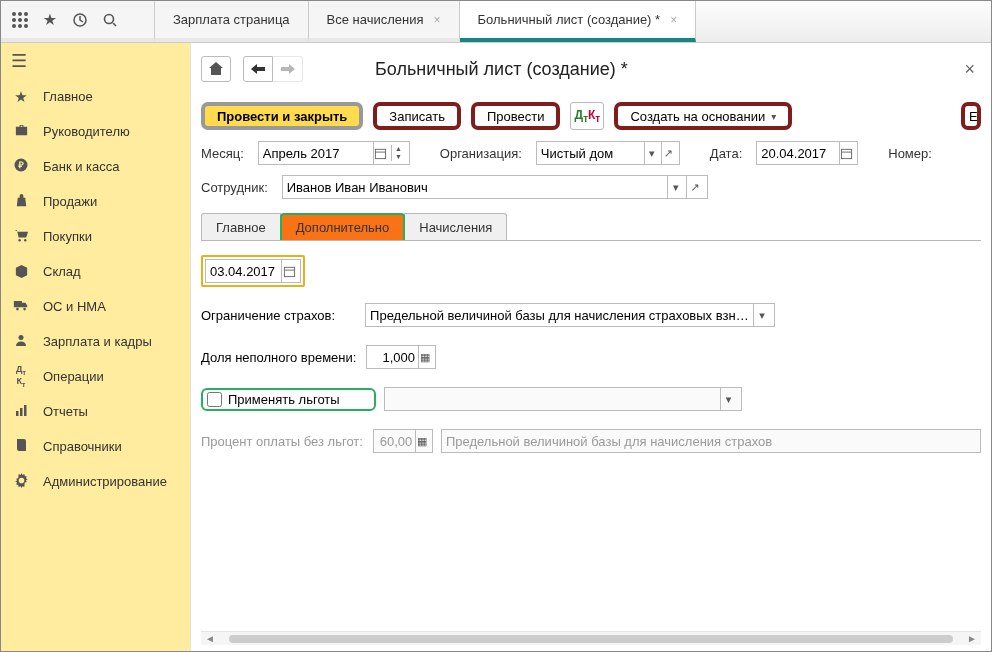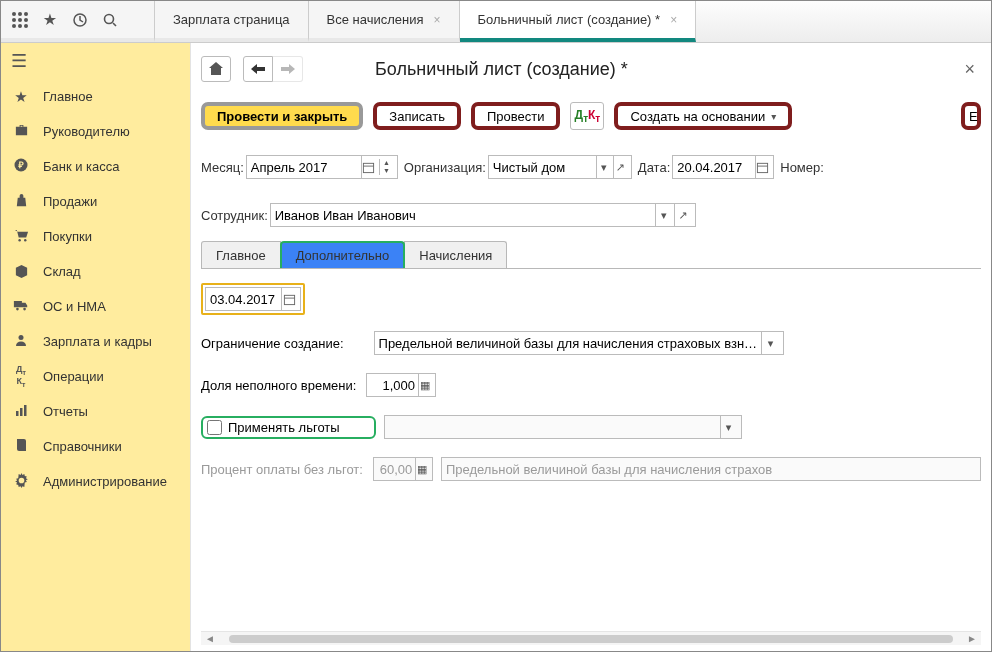--- a/index.html
+++ b/index.html
@@ -35,32 +35,32 @@
 
 .toolbar { display: flex; gap: 10px; align-items: center; margin-top: 16px; height: 30px; }
 .btn { height: 28px; padding: 0 12px; font-size: 13px; border: 4px solid #7f1d1d; background: #fff; border-radius: 7px; cursor: pointer; display: flex; align-items: center; }
 .btn.primary { background: #ffdb4d; border-color: #999; font-weight: bold; }
 .btn.dropdown::after { content: "▾"; margin-left: 6px; font-size: 10px; color: #555;}
 .sp { flex:0 0 6px; }
 .toolbar-right { margin-left: auto; display:flex; gap:6px;}
 .dtkt { display:flex; align-items:center; justify-content:center; width:34px; height:28px; border:1px solid #bbb; border-radius:3px; font-size:12px; font-weight:bold; color:#267f26; background:#fff;}
 .dtkt .red{color:#c03;}
 
-.form-row { display: flex; align-items: center; margin-top: 24px; gap: 0; font-size: 13px; color: #333; }
+.form-row { display: flex; align-items: center; margin-top: 10px; gap: 12px; font-size: 13px; color: #333; }
 .lbl { white-space: nowrap; margin-right: 2px; }
 .field { height: 24px; border: 1px solid #bbb; background: #fff; display: flex; align-items: center; padding: 0 4px; font-size: 13px; }
 .field input { border: none; outline: none; font-size: 13px; width: 100%; background: transparent; }
 .adorn { width: 18px; height: 22px; border-left: 1px solid #bbb; display: flex; align-items: center; justify-content: center; font-size: 11px; color: #555; cursor: pointer; margin-left:3px;}
 .adorn.calendar svg{width:13px;height:13px;}
 .spinner { display:flex; flex-direction:column; border-left:1px solid #bbb; margin-left:4px;}
 .spinner span{ font-size:7px; line-height:8px; padding:0 3px; cursor:pointer; color:#555;}
 
 .doc-tabs { display: flex; margin-top: 12px; border-bottom: 1px solid #b8b8b8; height: 30px; background: #fff;}
 .doc-tab { padding: 0 14px; display: flex; align-items: center; font-size: 13px; color: #333; border: 1px solid #b8b8b8; border-bottom: none; background: #f0f0f0; margin-right: -1px; margin-top: 2px; cursor: pointer; }
-.doc-tab.active { background: #3b82f6; border-color: #27ae60; border-width:2px; border-bottom:none; border-radius:4px 4px 0 0; color: #333; position:relative; z-index:1;}
+.doc-tab.active { background: #f97316; border-color: #27ae60; border-width:2px; border-bottom:none; border-radius:4px 4px 0 0; color: #333; position:relative; z-index:1;}
 .doc-tab.first{border-radius:3px 0 0 0;}
 .doc-tab.last{border-radius:0 3px 0 0;}
 
 .section { padding-top: 14px; font-size: 13px; }
 .row2 { display:flex; align-items:center; gap:8px; margin-bottom: 14px; min-height: 28px; }
 
 .hl-yellow { border: 2px solid #e8b11a; border-radius: 2px; padding: 2px; display:inline-flex; align-items:center;}
 .hl-green { border: 2px solid #27ae60; border-radius: 6px; padding: 2px 4px; display:inline-flex; align-items:center;}
 
 input[type=checkbox] { width: 15px; height: 15px; }
@@ -309,21 +309,21 @@
                   <svg viewBox="0 0 14 14" fill="none" stroke="#666">
                     <rect x="1.5" y="2.5" width="11" height="10"></rect>
                     <line x1="1.5" y1="5.5" x2="12.5" y2="5.5"></line>
                   </svg>
                 </span>
           </div>
         </span>
       </div>
 
       <div class="row2">
-        <span class="lbl">Ограничение создание:</span>
+        <span class="lbl">Ограничение страхов:</span>
         <div class="field" style="width:410px;margin-left:20px;">
           <input style="text-overflow: ellipsis;" value="Предельной величиной базы для начисления страховых взносо">
           <span class="adorn">▾</span>
         </div>
       </div>
 
       <div class="row2">
         <span class="lbl">Доля неполного времени:</span>
         <div class="field" style="width:70px">
           <input style="text-align: right;" value="1,000">

